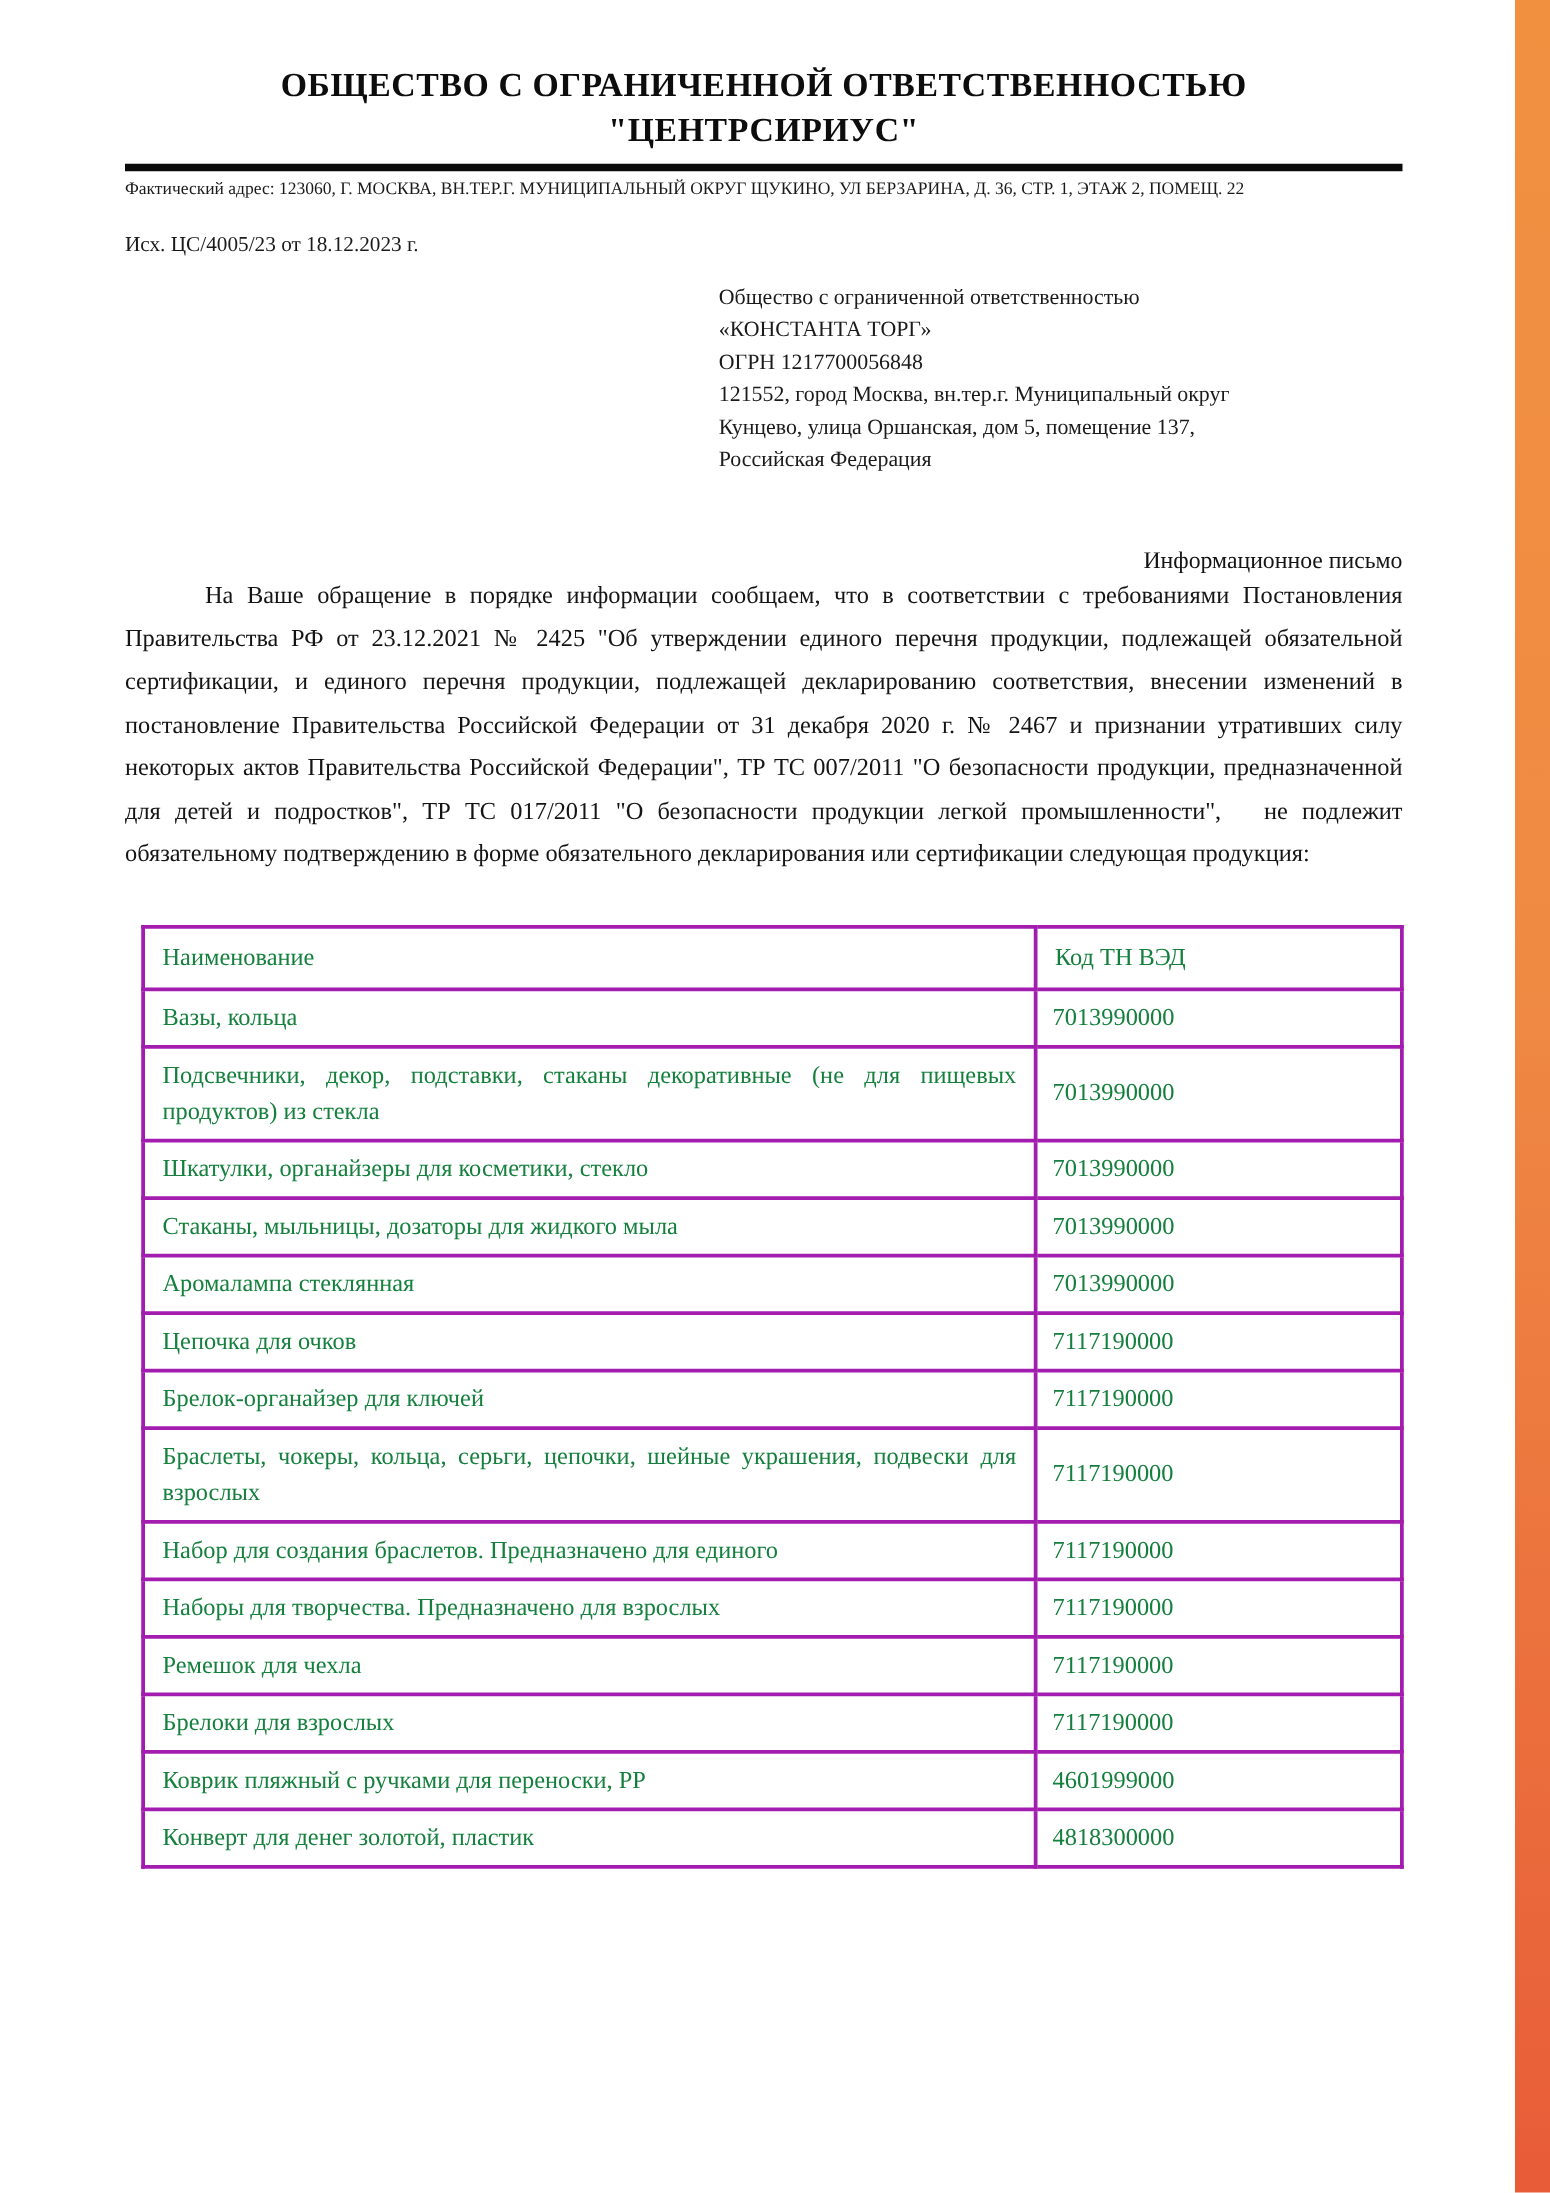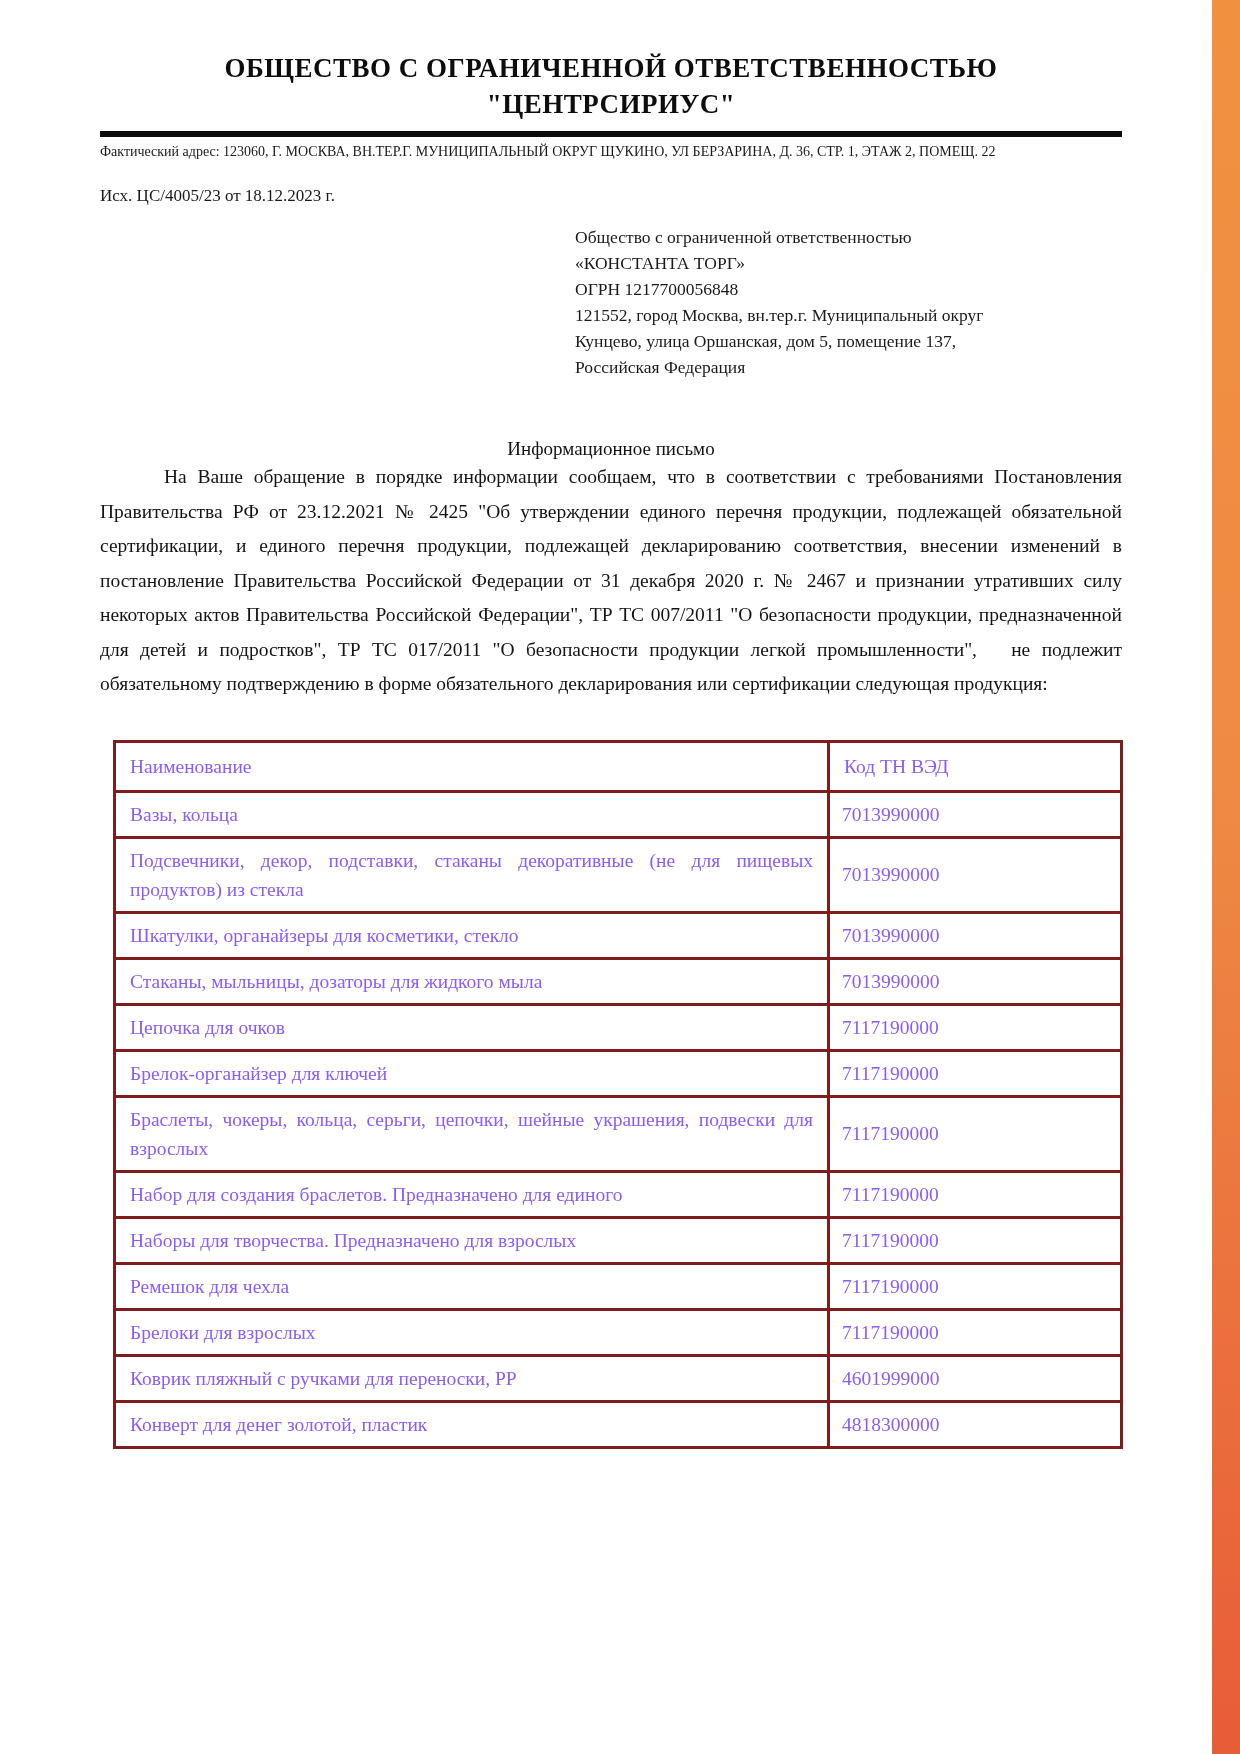--- a/index.html
+++ b/index.html
@@ -53,46 +53,46 @@
   .recipient {
     margin-top: 18px;
     margin-left: 475px;
     width: 545px;
     font-size: 17.5px;
     line-height: 26px;
     color: #1a1a1a;
   }
   .letter-title {
     margin-top: 58px;
-    text-align: center;
+    text-align: right;
     font-size: 19px;
     color: #141414;
   }
   .letter-body {
     font-size: 19.5px;
     line-height: 34.5px;
     text-align: justify;
     text-indent: 64px;
     color: #141414;
   }
   table.product-table {
     margin-top: 38px;
     margin-left: 13px;
     width: 1007px;
     border-collapse: collapse;
     table-layout: fixed;
   }
   table.product-table th,
   table.product-table td {
-    border: 3px solid #7f1d1d;
+    border: 3px solid #a21caf;
     font-size: 19.5px;
     line-height: 29px;
     font-weight: normal;
     vertical-align: middle;
-    color: #8b5cf6;
+    color: #15803d;
   }
   table.product-table th { text-align: left; padding: 9px 14px; }
   td.name-cell  { text-align: justify; padding: 7px 14px; }
   td.code-cell  { text-align: left;    padding: 7px 12px; }
   col.name-col { width: 714px; }
   col.code-col { width: 293px; }
 </style>
 </head>
 <body>
 
@@ -147,20 +147,24 @@
       </tr>
         <tr>
         <td class="name-cell">Шкатулки, органайзеры для косметики, стекло</td>
         <td class="code-cell">7013990000</td>
       </tr>
         <tr>
         <td class="name-cell">Стаканы, мыльницы, дозаторы для жидкого мыла</td>
         <td class="code-cell">7013990000</td>
       </tr>
         <tr>
+        <td class="name-cell">Аромалампа стеклянная</td>
+        <td class="code-cell">7013990000</td>
+      </tr>
+        <tr>
         <td class="name-cell">Цепочка для очков</td>
         <td class="code-cell">7117190000</td>
       </tr>
         <tr>
         <td class="name-cell">Брелок-органайзер для ключей</td>
         <td class="code-cell">7117190000</td>
       </tr>
         <tr>
         <td class="name-cell">Браслеты, чокеры, кольца, серьги, цепочки, шейные украшения, подвески для взрослых</td>
         <td class="code-cell">7117190000</td>

